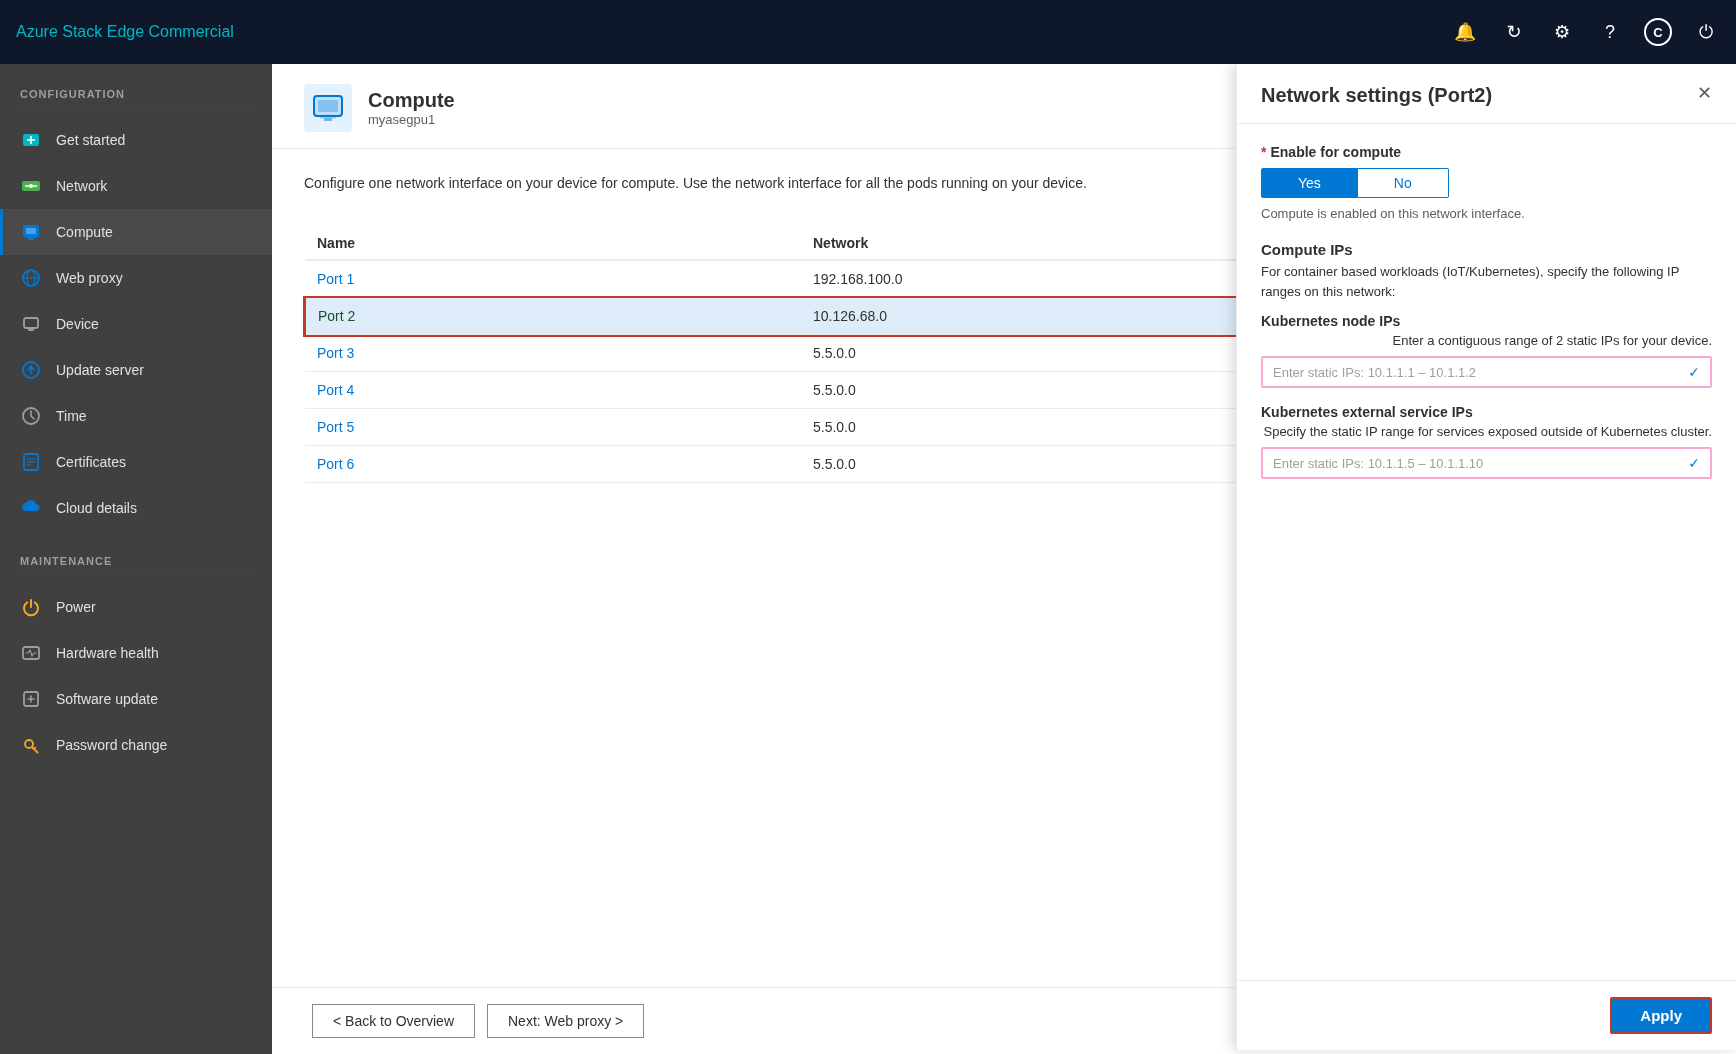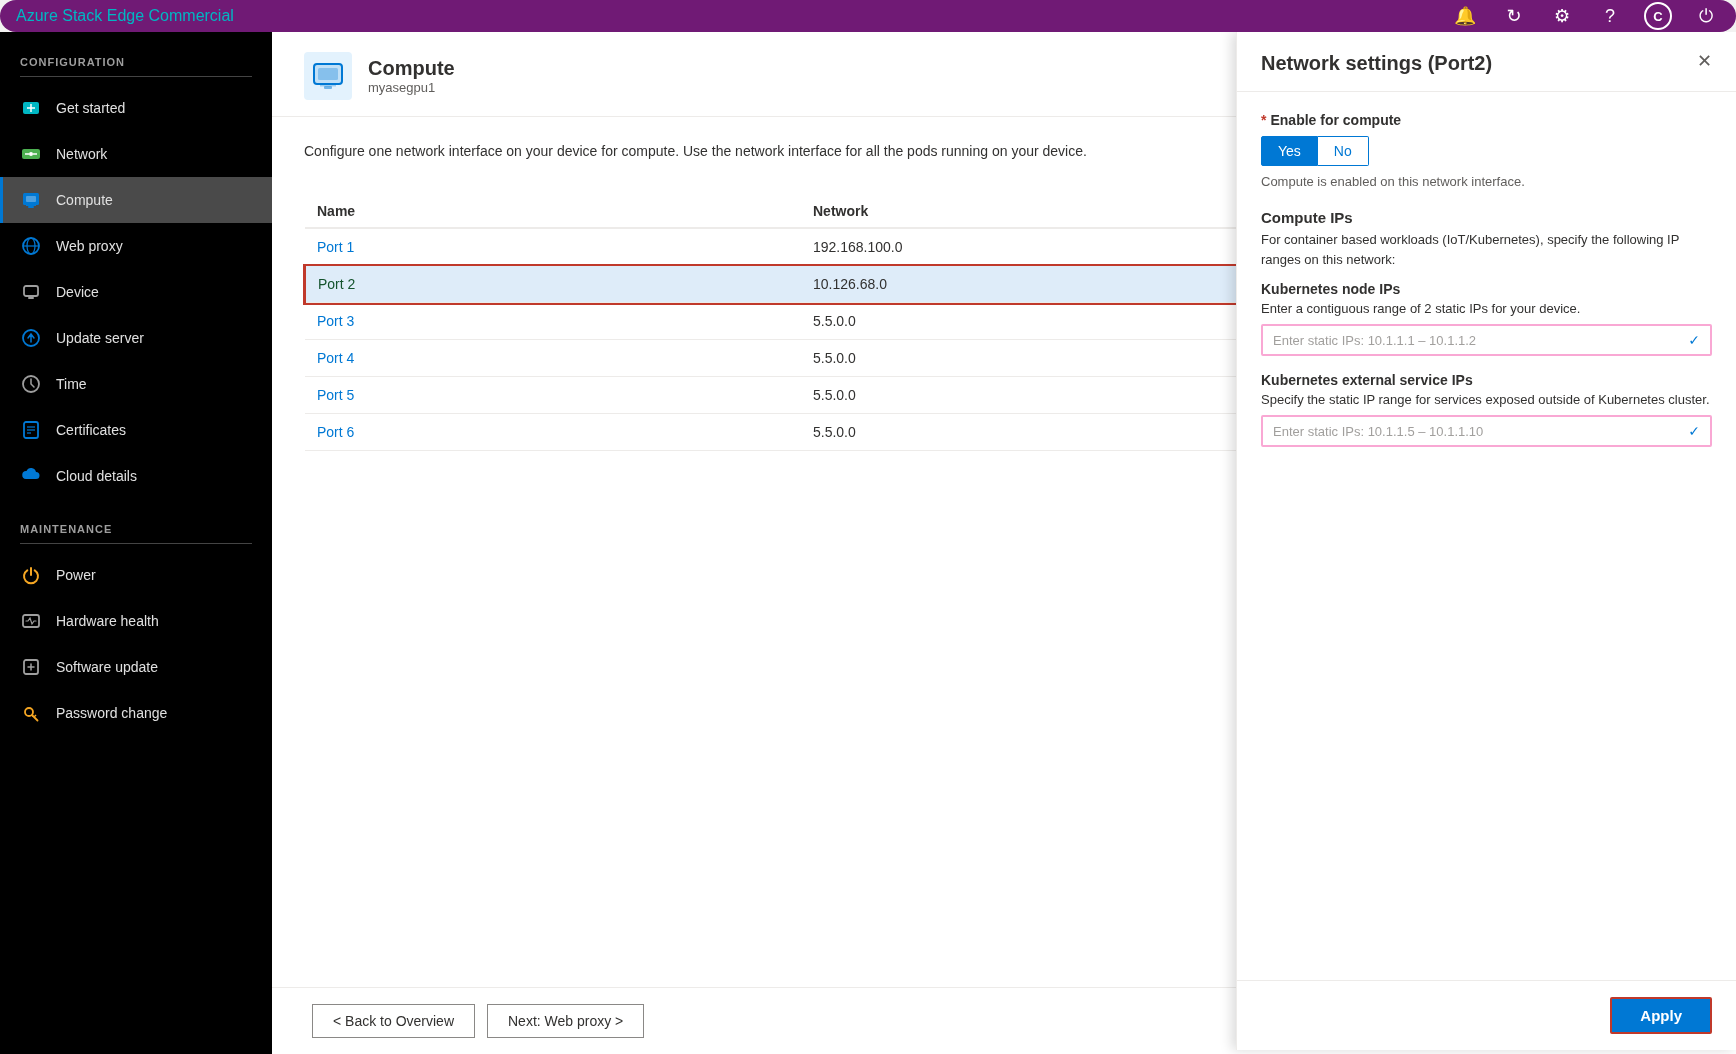--- a/index.html
+++ b/index.html
@@ -1,26 +1,25 @@
 <!DOCTYPE html>
 <html><head>
   <meta charset="utf-8">
   <style>
     * { box-sizing: border-box; margin: 0; padding: 0; }
     body { font-family: 'Segoe UI', Arial, sans-serif; font-size: 14px; background: #f3f2f1; display: flex; flex-direction: column; height: 1054px; width: 1736px; overflow: hidden; }
 
     
     .topbar {
-      background: #701a75;
-      height: 32px;
+      background: #0f172a;
+      height: 64px;
       display: flex;
       align-items: center;
       padding: 0 16px;
       flex-shrink: 0;
-      border-radius: 17px;
     }
     .topbar-title {
       color: #00b7c3;
       font-size: 16px;
       font-weight: 400;
       flex: 1;
     }
     .topbar-icons {
       display: flex;
       gap: 20px;
@@ -52,21 +51,21 @@
     
     .main-layout {
       display: flex;
       flex: 1;
       overflow: hidden;
     }
 
     
     .sidebar {
       width: 272px;
-      background: #000000;
+      background: #404040;
       flex-shrink: 0;
       display: flex;
       flex-direction: column;
       overflow-y: auto;
     }
     .sidebar-section-label {
       color: #9e9e9e;
       font-size: 11px;
       font-weight: 600;
       letter-spacing: 1px;
@@ -266,21 +265,21 @@
     .required-star {
       color: #c0392b;
       font-weight: bold;
     }
     .toggle-group {
       display: flex;
       gap: 0;
       margin-bottom: 8px;
     }
     .toggle-btn {
-      padding: 6px 16px;
+      padding: 6px 36px;
       border: 1px solid #0078d4;
       background: #fff;
       color: #0078d4;
       font-size: 14px;
       cursor: pointer;
       font-family: 'Segoe UI', Arial, sans-serif;
     }
     .toggle-btn.active {
       background: #0078d4;
       color: #fff;
@@ -307,20 +306,21 @@
     .sub-section-title {
       font-size: 14px;
       font-weight: 700;
       color: #323130;
       margin-bottom: 4px;
     }
     .sub-section-desc {
       font-size: 13px;
       color: #323130;
       margin-bottom: 8px;
+      text-align: right;
     }
     .input-with-check {
       display: flex;
       align-items: center;
       border: 2px solid #f9a8d4;
       border-radius: 2px;
       padding: 6px 10px;
       background: #fff;
       margin-bottom: 16px;
     }

